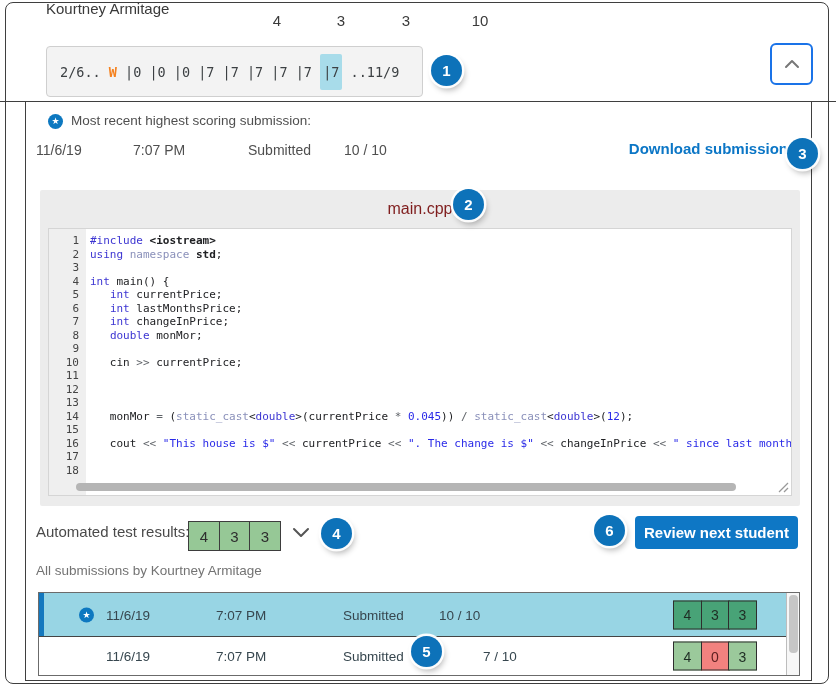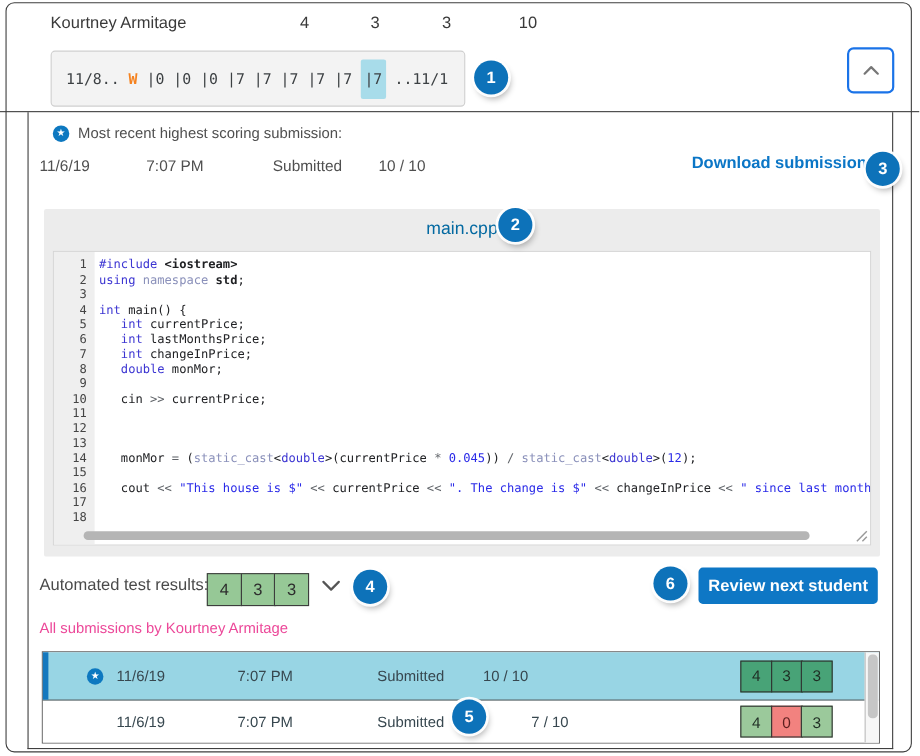--- a/index.html
+++ b/index.html
@@ -4,21 +4,21 @@
 <style>
   html,body{margin:0;padding:0;background:#fff;}
   .stage{position:relative;width:836px;height:687px;background:#fff;overflow:hidden;
          font-family:"Liberation Sans",sans-serif;color:#3a3a3a;}
   .abs{position:absolute;}
   
   .frame{left:5px;top:2px;width:822px;height:680px;border:1.5px solid #3f3f3f;border-radius:8px;}
   .separator{left:0;top:101px;width:836px;height:0;border-top:1.5px solid #3f3f3f;}
   .content-box{left:25px;top:102px;width:785px;height:578px;border:1.5px solid #3f3f3f;border-top:none;}
   
-  .student-name{left:46px;top:12px;font-size:15px;font-weight:500;color:#3a3a3a;}
+  .student-name{left:46px;top:0;font-size:15px;font-weight:500;color:#3a3a3a;}
   .total{top:12px;font-size:15px;color:#3a3a3a;transform:translateX(-50%);}
   .strip{left:46px;top:46px;width:377px;height:51px;background:#f3f3f3;border:1px solid #cfcfcf;
          border-radius:4px;display:flex;align-items:center;padding-left:13px;box-sizing:border-box;
          font-family:"DejaVu Sans Mono",monospace;font-size:13.5px;color:#3c4043;white-space:pre;}
   .strip .w{color:#f5821f;font-weight:bold;}
   .strip .hl{background:#a8dcea;padding:10px 3px;border-radius:2px;}
   .collapse{left:770px;top:43px;width:43px;height:42px;background:#fff;border:2px solid #1a73e8;
             border-radius:6px;display:flex;align-items:center;justify-content:center;cursor:pointer;padding:0;}
   
   .badge{width:31px;height:31px;border-radius:50%;background:#0d72b9;color:#fff;font-weight:bold;
@@ -26,21 +26,21 @@
          box-shadow:0 0 0 2.5px rgba(255,255,255,.95), 2px 4px 6px rgba(0,0,0,.30);z-index:30;}
   
   .star{width:15px;height:15px;border-radius:50%;background:#0d78c0;color:#fff;display:flex;
         align-items:center;justify-content:center;font-size:9px;line-height:1;}
   .recent-label{left:71px;top:113px;font-size:13.5px;color:#4f4f4f;}
   .meta{font-size:14px;color:#4f4f4f;}
   .download{left:590px;top:140px;width:198px;text-align:right;font-size:15px;font-weight:bold;
             color:#0b76c6;cursor:pointer;}
   
   .panel{left:40px;top:190px;width:760px;height:316px;background:#ececec;border-radius:2px;}
-  .filename{position:absolute;left:0;top:10px;width:100%;text-align:center;font-size:16px;color:#0369a1;}
+  .filename{position:absolute;left:0;top:10px;width:100%;text-align:center;font-size:16px;color:#7f1d1d;}
   .code-box{position:absolute;left:8px;top:38px;width:744px;height:268px;background:#fff;
             border:1px solid #d5d5d5;box-sizing:border-box;overflow:hidden;}
   .gutter{position:absolute;left:0;top:0;width:37px;height:100%;background:#efefef;}
   .code-lines{position:absolute;left:0;top:5px;width:100%;
               font-family:"DejaVu Sans Mono",monospace;font-size:11px;line-height:13.5px;}
   .cl{display:flex;white-space:pre;}
   .cl .ln{width:30px;text-align:right;color:#444;flex:none;}
   .cl .cd{padding-left:11px;color:#202124;flex:none;text-align:right;}
   .cd .kw{color:#3c35d2;}
   .cd .ns{color:#8a90ba;}
@@ -53,21 +53,21 @@
   .tests-label{left:36px;top:523px;font-size:15px;color:#4a4a4a;}
   .chips{display:flex;}
   .chip{width:30px;height:28px;border:1.5px solid #3d3d3d;background:#96c896;color:#2e2e2e;
         display:flex;align-items:center;justify-content:center;font-size:15px;}
   .chip+.chip{margin-left:-1.5px;}
   #test-chips{left:188px;top:521px;}
   .chev-down{left:292px;top:527px;}
   .review-btn{left:635px;top:516px;width:163px;height:33px;background:#0e77c5;border:none;border-radius:4px;
               color:#fff;font-weight:bold;font-size:15px;font-family:"Liberation Sans",sans-serif;cursor:pointer;}
   
-  .all-label{left:36px;top:563px;font-size:13.5px;color:#ec4899;}
+  .all-label{left:36px;top:563px;font-size:13.5px;color:#737373;}
   .subs{left:38px;top:592px;width:762px;height:84px;border:1.5px solid #6b6b6b;box-sizing:border-box;background:#fff;}
   .srow{position:relative;width:100%;font-size:13.5px;color:#37474f;}
   .srow.sel{height:43px;background:#98d5e4;border-bottom:1.5px solid #444;}
   .srow.plain{height:38px;background:#fff;}
   .srow .accent{position:absolute;left:0;top:0;width:5px;height:100%;background:#1478be;}
   .srow .cellv{position:absolute;top:50%;transform:translateY(-50%);}
   .rchips{position:absolute;left:634px;top:50%;transform:translateY(-50%);display:flex;}
   .rchip{width:27px;height:27px;border:1.5px solid #2e2e2e;display:flex;align-items:center;
          justify-content:center;font-size:14px;color:#1f2d24;}
   .rchip+.rchip{margin-left:-1.5px;}
@@ -88,21 +88,21 @@
 
   <div class="abs student-name">Kourtney Armitage</div>
   <div id="totals">
       <div class="abs total" style="left: 277px;">4</div>
       <div class="abs total" style="left: 341px;">3</div>
       <div class="abs total" style="left: 406px;">3</div>
       <div class="abs total" style="left: 480px;">10</div>
     </div>
 
   <div class="abs strip">
-    <span>11/8.. </span><span class="w">W</span><span> |0 |0 |0 |7 |7 |7 |7 |7 </span><span class="hl">|7</span><span> ..11/1</span>
+    <span>2/6.. </span><span class="w">W</span><span> |0 |0 |0 |7 |7 |7 |7 |7 </span><span class="hl">|7</span><span> ..11/9</span>
   </div>
 
   <button class="abs collapse">
     <svg width="16" height="10" viewBox="0 0 16 10">
       <polyline points="2,8 8,2 14,8" fill="none" stroke="#777" stroke-width="2" stroke-linecap="round" stroke-linejoin="round"></polyline>
     </svg>
   </button>
 
   <div class="abs star" style="left:48px;top:114px;">
       <span>★</span>

